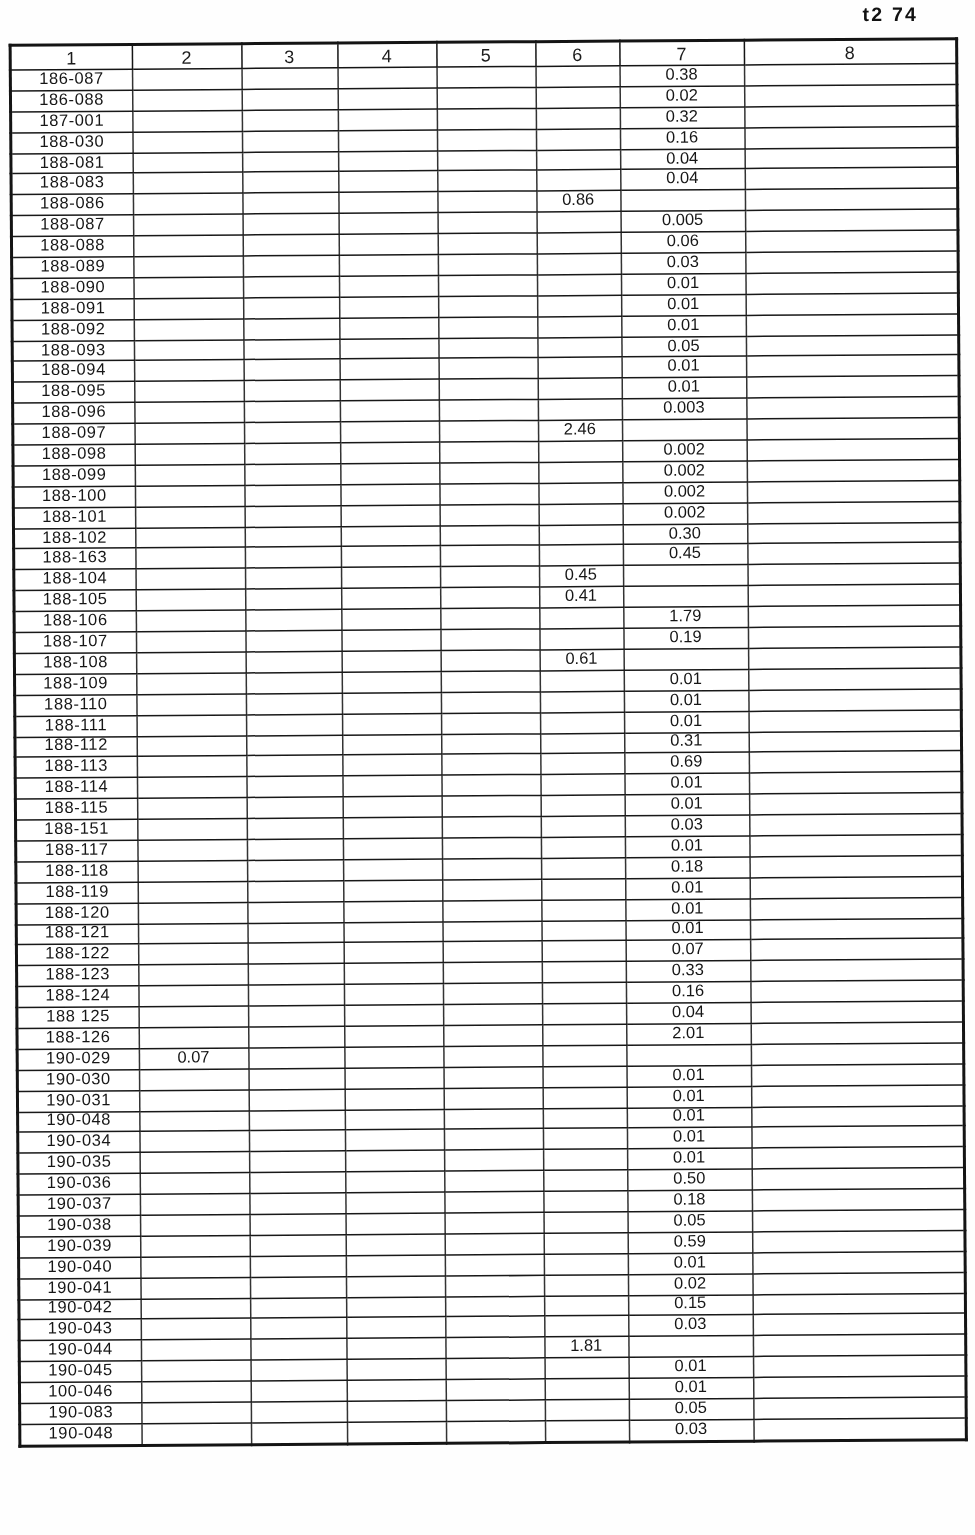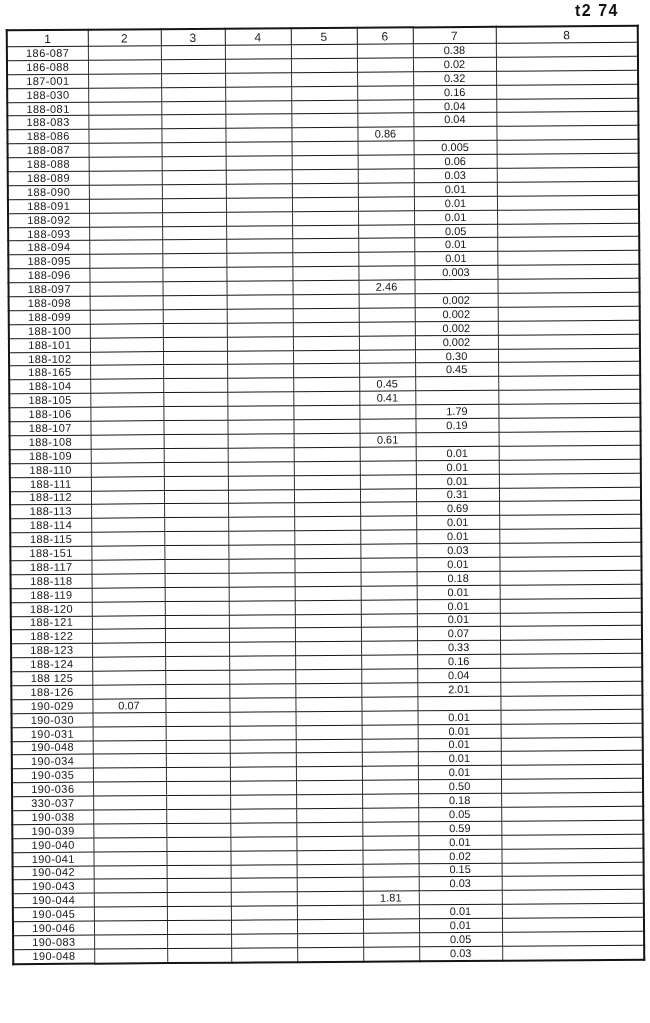--- a/index.html
+++ b/index.html
@@ -12,21 +12,21 @@
     position: relative;
     overflow: hidden;
     background: #fefefe;
     color: #1a1a1a;
     font-family: "Liberation Sans", sans-serif;
   }
   .page-label {
     position: absolute;
     top: 2px;
     left: 575px;
-    font-size: 16px;
+    font-size: 13px;
     font-weight: 700;
     letter-spacing: 1.5px;
     color: #111;
   }
   .sheet {
     position: absolute;
     left: 9px;
     top: 27px;
     transform: rotate(-0.4deg);
     transform-origin: 50% 50%;
@@ -323,21 +323,21 @@
           <td class="id-cell">188-102</td>
           <td></td>
           <td></td>
           <td></td>
           <td></td>
           <td></td>
           <td>0.30</td>
           <td></td>
         </tr>
         <tr>
-          <td class="id-cell">188-165</td>
+          <td class="id-cell">188-163</td>
           <td></td>
           <td></td>
           <td></td>
           <td></td>
           <td></td>
           <td>0.45</td>
           <td></td>
         </tr>
         <tr>
           <td class="id-cell">188-104</td>
@@ -633,21 +633,21 @@
           <td class="id-cell">190-036</td>
           <td></td>
           <td></td>
           <td></td>
           <td></td>
           <td></td>
           <td>0.50</td>
           <td></td>
         </tr>
         <tr>
-          <td class="id-cell">330-037</td>
+          <td class="id-cell">190-037</td>
           <td></td>
           <td></td>
           <td></td>
           <td></td>
           <td></td>
           <td>0.18</td>
           <td></td>
         </tr>
         <tr>
           <td class="id-cell">190-038</td>
@@ -723,21 +723,21 @@
           <td class="id-cell">190-045</td>
           <td></td>
           <td></td>
           <td></td>
           <td></td>
           <td></td>
           <td>0.01</td>
           <td></td>
         </tr>
         <tr>
-          <td class="id-cell">190-046</td>
+          <td class="id-cell">100-046</td>
           <td></td>
           <td></td>
           <td></td>
           <td></td>
           <td></td>
           <td>0.01</td>
           <td></td>
         </tr>
         <tr>
           <td class="id-cell">190-083</td>

